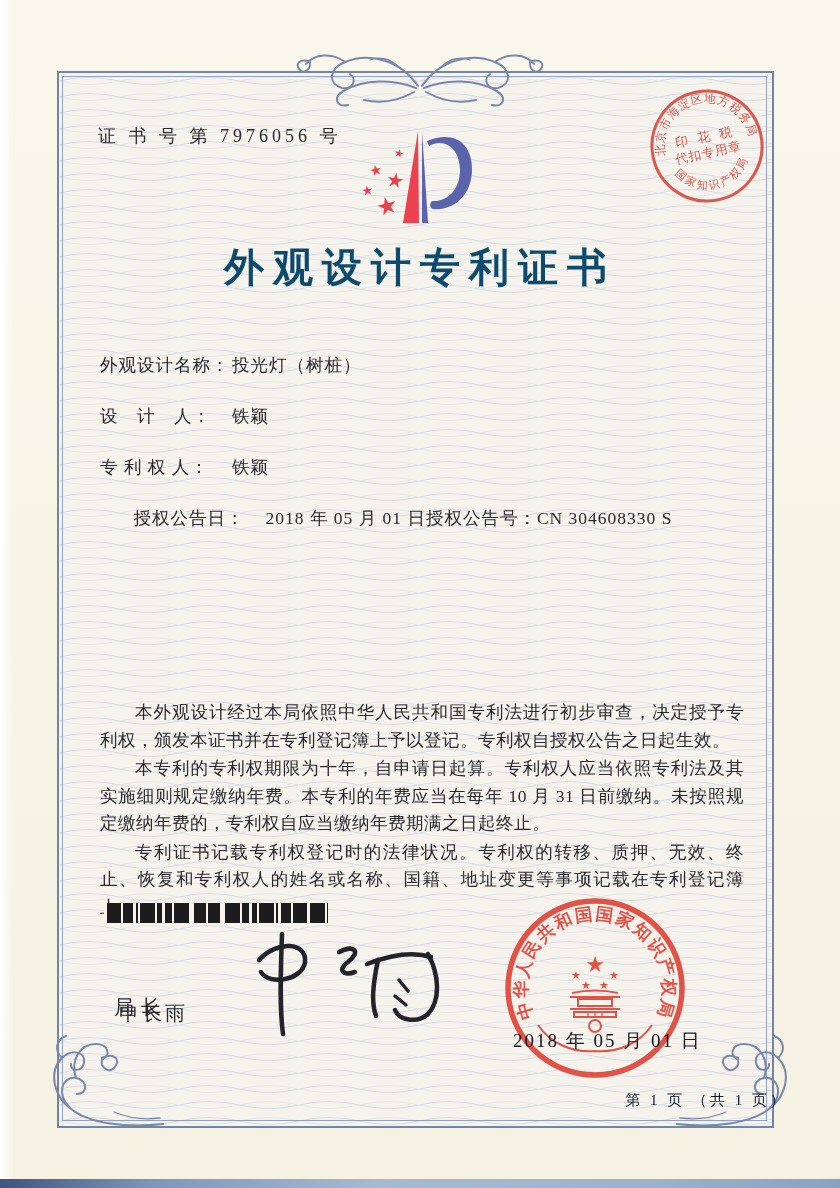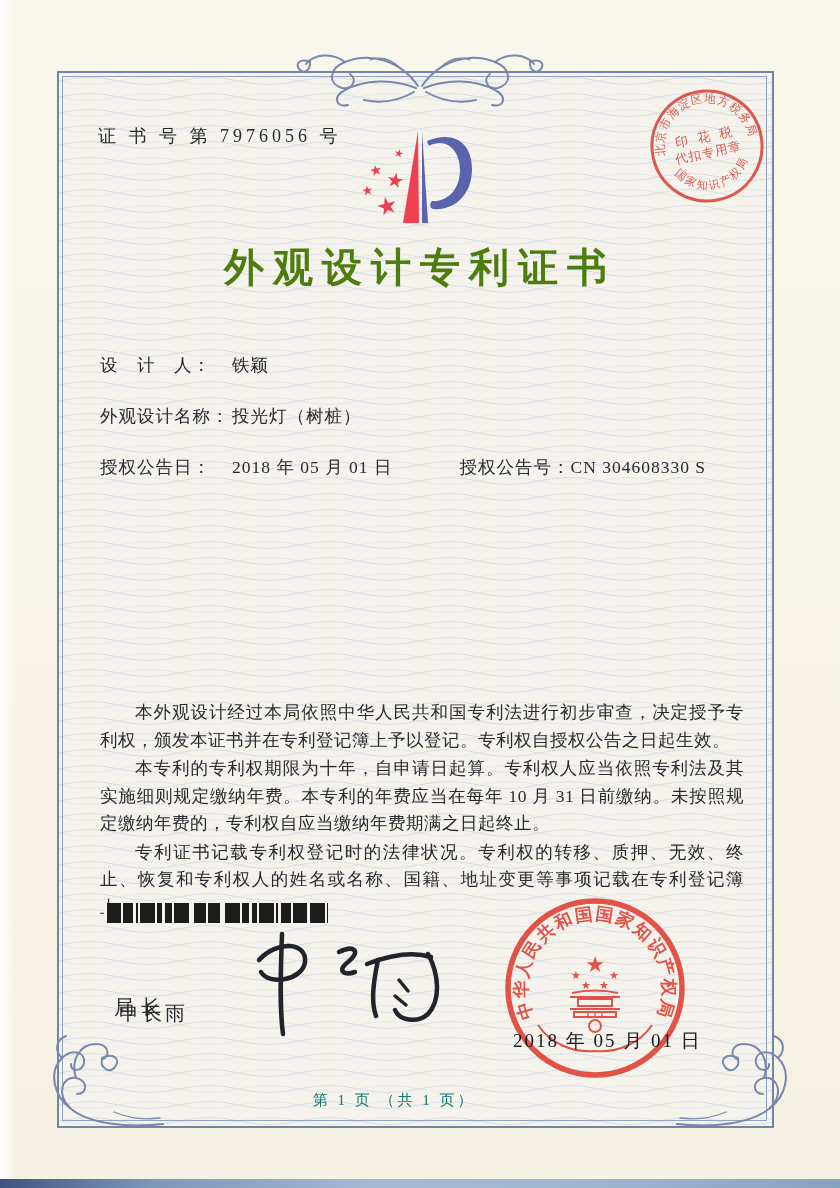--- a/index.html
+++ b/index.html
@@ -17,46 +17,46 @@
     background:linear-gradient(90deg,#3f5480 0%,#7e96bb 18%,#a6bad3 45%,#9db3cd 75%,#8aa2c2 100%);z-index:9;}
   
   .guilloche{left:59px;top:73px;z-index:1;}
   .frame-outer{left:57px;top:71px;width:713px;height:1053px;border:2px solid #7185a6;z-index:2;}
   .frame-inner{left:62px;top:76px;width:703px;height:1043px;border:1px solid #94a1bb;z-index:2;}
   .ornament{z-index:3;}
   
   .cert-no{left:98px;top:124px;font-size:18px;letter-spacing:4px;z-index:4;}
   .logo{left:330px;top:126px;z-index:4;}
   .page-title{left:0;top:240px;width:840px;text-align:center;font-size:40px;font-weight:bold;
-    letter-spacing:9px;color:#4d7c0f;z-index:4;}
+    letter-spacing:9px;color:#0c4a6e;z-index:4;}
   .fields{left:100px;top:352px;width:606px;font-size:17.5px;z-index:4;}
   .frow{margin-bottom:24px;line-height:27px;}
   .flabel{display:inline-block;min-width:132px;white-space:pre;vertical-align:top;letter-spacing:1px;}
   .fvalue{letter-spacing:1px;}
   .frow-address{margin-bottom:12px;}
   .frow-address .fvalue{display:inline-block;width:452px;vertical-align:top;line-height:26px;}
-  .frow-grant{display:flex;justify-content:space-between;margin-bottom:6px;}
+  .frow-grant{display:flex;justify-content:center;margin-bottom:6px;}
   .paragraphs{left:99px;top:698px;width:646px;font-size:17.5px;line-height:27.5px;
     text-align:justify;z-index:4;}
   .paragraphs p{margin:1px;text-indent:2em;letter-spacing:0.5px;}
   .barcode{left:104px;top:903px;width:224px;height:20px;z-index:4;
     background-image:
       repeating-linear-gradient(90deg,#f5f3ec 0 2px,transparent 2px 17px),
       repeating-linear-gradient(90deg,#f5f3ec 0 3px,transparent 3px 29px),
       repeating-linear-gradient(90deg,#1c1c1c 0 2px,transparent 2px 5px),
       repeating-linear-gradient(90deg,#1c1c1c 0 3px,#1c1c1c 3px 4px,transparent 4px 7px),
       linear-gradient(#1c1c1c,#1c1c1c);}
   .signoff-title{left:114px;top:962px;font-size:20px;letter-spacing:7px;z-index:4;margin-top:32px;}
   .signoff-name{left:119px;top:1000px;font-size:20px;letter-spacing:3px;z-index:4;}
   .signature{left:215px;top:926px;z-index:5;}
   .seal{left:500px;top:893px;z-index:4;}
   .seal-date{left:513px;top:1028px;font-size:19px;letter-spacing:2px;color:#17171d;z-index:6;}
   .tax-stamp{left:645px;top:84px;z-index:5;}
-  .page-footer{left:0;top:1091px;width:788px;text-align:center;font-size:15px;
-    letter-spacing:3px;color:#0f766e;z-index:4;}
+  .page-footer{left:0;top:1091px;width:788px;text-align:right;font-size:15px;
+    letter-spacing:3px;color:#0f172a;z-index:4;}
 </style>
 </head>
 <body>
 
 <svg class="abs guilloche" width="713" height="1053">
   <defs>
     <pattern id="wavy" width="120" height="16" patternUnits="userSpaceOnUse">
       <path d="M0,8 Q30,1 60,8 T120,8" fill="none" stroke="#ccd5e5" stroke-width="1"></path>
       <path d="M0,8 Q30,15 60,8 T120,8" fill="none" stroke="#d7dfeb" stroke-width="0.8"></path>
     </pattern>
@@ -124,24 +124,27 @@
     </text>
     <text x="62" y="57" font-size="13" text-anchor="middle" letter-spacing="3">印 花 税</text>
     <text x="62" y="73" font-size="12.5" text-anchor="middle" letter-spacing="1">代扣专用章</text>
   </g>
 </svg>
 
 <div class="abs page-title">外观设计专利证书</div>
 
 <div class="abs fields">
   <div class="frow">
+    <span class="flabel">外观设计名称：</span><span class="fvalue">投光灯（树桩）</span>
+  </div>
+  <div class="frow">
     <span class="flabel">设　计　人：</span><span class="fvalue">铁颖</span>
   </div>
   <div class="frow">
-    <span class="flabel">外观设计名称：</span><span class="fvalue">投光灯（树桩）</span>
+    <span class="flabel">专 利 权 人：</span><span class="fvalue">铁颖</span>
   </div>
   <div class="frow frow-grant">
     <span>
       <span class="flabel">授权公告日：</span><span class="fvalue">2018 年 05 月 01 日</span>
     </span>
     <span>
       <span class="flabel" style="min-width:0;">授权公告号：</span><span class="fvalue">CN 304608330 S</span>
     </span>
   </div>
 </div>

